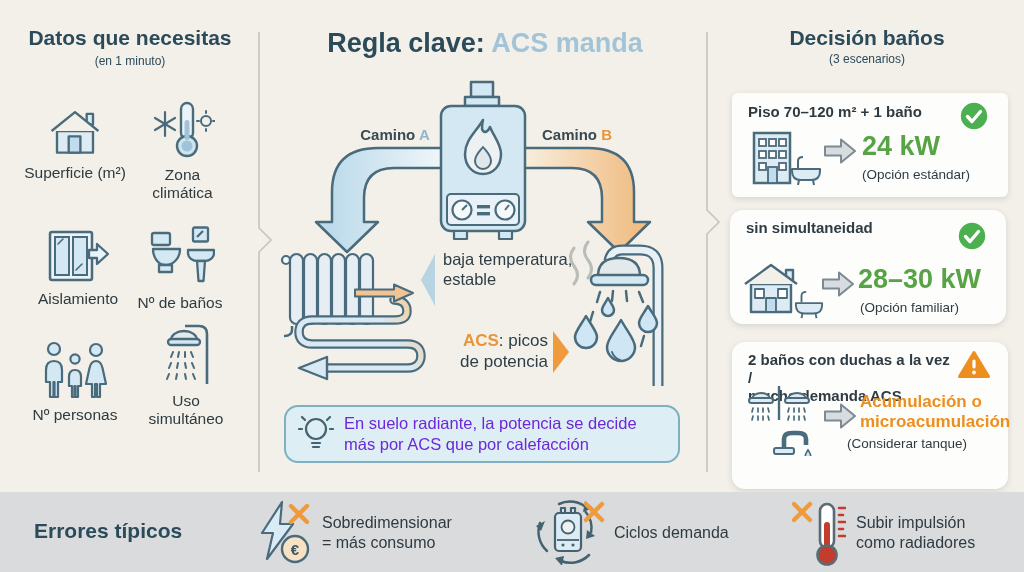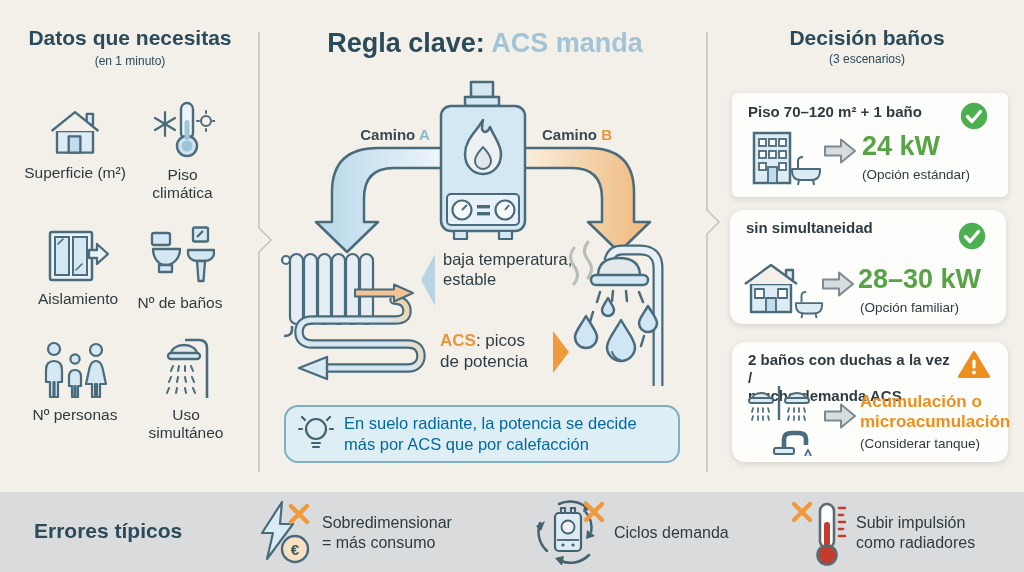--- a/index.html
+++ b/index.html
@@ -17,21 +17,21 @@
   .big-title .accent{color:var(--accent-blue,#a3c3d6);}
   .item-label{font-size:15.5px;font-weight:500;line-height:1.15;text-align:center;margin-top:6px;color:#2e3b41;}
   .camino{font-size:15px;font-weight:700;color:#3a4a52;white-space:nowrap;}
   .camino .la{color:#8db7cc;} .camino .lb{color:var(--accent-orange,#e8953a);}
   .heat-label{font-size:16px;font-weight:700;color:var(--label-blue,#7fb2ca);}
   .heat-line{font-size:16.5px;font-weight:500;line-height:1.22;color:#2f3e46;}
   .acs-line{font-size:17px;font-weight:500;line-height:1.25;color:#2f3e46;white-space:nowrap;}
   .acs-line .acs{color:var(--accent-orange,#e8953a);font-weight:700;}
   .note-box{background:var(--note-bg,#ddeef5);border:2px solid var(--note-border,#7fafc2);border-radius:14px;
     display:flex;align-items:center;box-sizing:border-box;padding:6px 10px 6px 12px;}
-  .note-text{font-size:16.5px;font-weight:500;line-height:1.28;color:#0369a1;margin-left:10px;}
+  .note-text{font-size:16.5px;font-weight:500;line-height:1.28;color:#6d28d9;margin-left:10px;}
   .card{background:var(--card-bg,#fdfdfc);border-radius:13px;box-shadow:0 2px 6px rgba(90,90,80,.18);}
   .card-title{font-size:15px;font-weight:700;line-height:1.2;color:#2f3b42;}
   .kw{font-size:27px;font-weight:700;color:var(--green,#57a345);white-space:nowrap;}
   .card-note{font-size:13.5px;font-weight:500;color:#2f3b42;white-space:nowrap;}
   .warn-value{font-size:17px;font-weight:700;line-height:1.2;color:var(--warning-orange,#e8902d);white-space:nowrap;}
   .footer-bar{position:absolute;left:0;top:492px;width:1024px;height:80px;background:var(--footer-bg,#d9dbdd);}
   .footer-title{font-size:21px;font-weight:700;color:var(--heading,#2b4a5a);white-space:nowrap;}
   .footer-label{font-size:16px;font-weight:500;line-height:1.22;color:#2f3b42;white-space:nowrap;}
   svg{display:block;}
 </style>
@@ -72,21 +72,21 @@
       <rect x="33.5" y="20" width="5" height="20" rx="2.5" fill="#9fc4da"></rect>
       <circle cx="36" cy="46" r="5.5" fill="#9fc4da"></circle>
       <g stroke="#4a6b7c" stroke-width="2" stroke-linecap="round">
         <circle cx="55" cy="21" r="5" fill="none"></circle>
         <line x1="55" y1="11" x2="55" y2="13"></line>
           <line x1="55" y1="29" x2="55" y2="31"></line>
         <line x1="46" y1="21" x2="48" y2="21"></line>
           <line x1="62" y1="21" x2="64" y2="21"></line>
       </g>
     </svg>
-    <div class="item-label" style="width:92px;margin-left:auto;margin-right:auto;">Piso climática</div>
+    <div class="item-label" style="width:92px;margin-left:auto;margin-right:auto;">Zona climática</div>
   </div>
 
   <div class="abs" style="left:18px;top:228px;width:120px;">
     <svg width="62" height="56" viewBox="0 0 62 56" style="margin:0 auto;">
       <rect x="3" y="4" width="42" height="48" rx="2" fill="#e9f3f8" stroke="#4a6b7c" stroke-width="2.5"></rect>
       <rect x="8" y="9" width="14" height="38" fill="#d3e8f3" stroke="#4a6b7c" stroke-width="2"></rect>
       <rect x="26" y="9" width="14" height="38" fill="#d3e8f3" stroke="#4a6b7c" stroke-width="2"></rect>
       <g stroke="#4a6b7c" stroke-width="1.6" stroke-linecap="round">
         <line x1="11" y1="16" x2="16" y2="11"></line>
           <line x1="29" y1="42" x2="35" y2="36"></line>
@@ -118,21 +118,21 @@
         <path d="M7,42 v-12 q0,-9 8,-9 q8,0 8,9 v12 h-4 v15 h-3.5 v-15 h-1 v15 h-3.5 v-15 z"></path>
         <circle cx="36" cy="19" r="4.6"></circle>
         <path d="M30,46 v-9 q0,-7 6,-7 q6,0 6,7 v9 h-3 v11 h-2.5 v-11 h-1 v11 h-2.5 v-11 z"></path>
         <circle cx="57" cy="10" r="6"></circle>
         <path d="M47,44 l3.5,-16 q1.5,-7 6.5,-7 q5,0 6.5,7 l3.5,16 h-6 v13 h-3 v-13 h-2 v13 h-3 v-13 z"></path>
       </g>
     </svg>
     <div class="item-label">Nº personas</div>
   </div>
 
-  <div class="abs" style="left:128px;top:334px;width:116px;">
+  <div class="abs" style="left:128px;top:320px;width:116px;">
     <svg width="58" height="66" viewBox="0 0 58 66" style="margin:0 auto;">
       <path d="M50,64 V14 q0,-8 -8,-8 H28" fill="none" stroke="#4a6b7c" stroke-width="2.6"></path>
       <path d="M14,20 a13,9 0 0 1 26,0 z" fill="#e4e9ec" stroke="#4a6b7c" stroke-width="2.3"></path>
       <rect x="11" y="19" width="32" height="6" rx="3" fill="#d3e8f3" stroke="#4a6b7c" stroke-width="2.3"></rect>
       <g stroke="#4a6b7c" stroke-width="2" stroke-linecap="round">
         <line x1="16" y1="32" x2="14" y2="37"></line>
           <line x1="22" y1="32" x2="21" y2="37"></line>
           <line x1="28" y1="32" x2="28" y2="37"></line>
           <line x1="34" y1="32" x2="36" y2="37"></line>
         <line x1="14" y1="43" x2="12" y2="48"></line>
@@ -228,21 +228,21 @@
   </svg>
 
   <svg class="abs" style="left:421px;top:254px;" width="15" height="52" viewBox="0 0 15 52">
     <polygon points="14,0 14,52 0,26" fill="#b8d4e3"></polygon>
   </svg>
   <div class="abs" style="left:443px;top:249px;width:160px;">
     <div class="heat-line">baja temperatura,</div>
     <div class="heat-line">estable</div>
   </div>
 
-  <div class="abs" style="left:440px;top:330px;width:108px;">
+  <div class="abs" style="left:440px;top:330px;width:108px;text-align:right;">
     <div class="acs-line">
       <span class="acs">ACS</span><span>: picos</span>
     </div>
     <div class="acs-line">de potencia</div>
   </div>
   <svg class="abs" style="left:553px;top:331px;" width="16" height="42" viewBox="0 0 16 42">
     <polygon points="0,0 16,21 0,42" fill="#ef9a3d"></polygon>
   </svg>
 
   <svg class="abs" style="left:560px;top:234px;" width="115" height="158" viewBox="0 0 115 158">
@@ -352,21 +352,21 @@
       <line x1="9" y1="25" x2="8" y2="30" stroke="#4a6b7c" stroke-width="2"></line>
       <line x1="23" y1="25" x2="24" y2="30" stroke="#4a6b7c" stroke-width="2"></line>
     </svg>
     <svg class="abs" style="left:92px;top:60px;" width="32" height="28" viewBox="0 0 32 28">
       <path d="M1,9.5 H17 V2.5 L31,14 L17,25.5 V18.5 H1 Z" fill="#d6dcdf" stroke="#7d8a92" stroke-width="2" stroke-linejoin="round"></path>
     </svg>
     <div class="abs kw" style="left:128px;top:54px;">28–30 kW</div>
     <div class="abs card-note" style="left:130px;top:90px;">(Opción familiar)</div>
   </div>
 
-  <div class="abs card" style="left:732px;top:342px;width:276px;height:120px;">
+  <div class="abs card" style="left:732px;top:342px;width:276px;height:147px;">
     <div class="abs card-title" style="left:16px;top:9px;width:208px;">
       <div>2 baños con duchas a la vez /</div>
       <div>mucha demanda ACS</div>
     </div>
     <svg class="abs" style="left:226px;top:8px;" width="32" height="29" viewBox="0 0 32 29">
       <path d="M16,2.5 L30.5,26.5 H1.5 Z" fill="#ec8f1f" stroke="#ec8f1f" stroke-width="3" stroke-linejoin="round"></path>
       <rect x="14.4" y="9.5" width="3.2" height="9" rx="1.6" fill="#fff"></rect>
       <circle cx="16" cy="22.5" r="1.9" fill="#fff"></circle>
     </svg>
     <svg class="abs" style="left:14px;top:44px;" width="66" height="44" viewBox="0 0 66 44">
@@ -401,21 +401,21 @@
       <path d="M12,22 V13 q0,-6 8,-6 h6 q8,0 8,6 v6" fill="none" stroke="#4a6b7c" stroke-width="4.6"></path>
       <path d="M36,24 c1.6,2.7 2.6,4 2.6,5.4 a2.8,2.8 0 1 1 -5.2,0 C33.4,28 34.4,26.7 36,24 Z" fill="#cfe6f5" stroke="#4a6b7c" stroke-width="1.6"></path>
     </svg>
     <svg class="abs" style="left:92px;top:60px;" width="32" height="28" viewBox="0 0 32 28">
       <path d="M1,9.5 H17 V2.5 L31,14 L17,25.5 V18.5 H1 Z" fill="#d6dcdf" stroke="#7d8a92" stroke-width="2" stroke-linejoin="round"></path>
     </svg>
     <div class="abs warn-value" style="left:128px;top:50px;">
       <div>Acumulación o</div>
       <div>microacumulación</div>
     </div>
-    <div class="abs card-note" style="left:128px;top:94px;text-align:right;">(Considerar tanque)</div>
+    <div class="abs card-note" style="left:115px;top:94px;text-align:right;">(Considerar tanque)</div>
   </div>
 
   <div class="footer-bar">
     <div class="abs footer-title" style="left:34px;top:27px;">Errores típicos</div>
 
     <svg class="abs" style="left:256px;top:9px;" width="42" height="62" viewBox="0 0 42 62">
       <polygon points="26,1 6,32 17,32 11,58 37,23 24,23" fill="#d9ecf6" stroke="#4a6b7c" stroke-width="2.2" stroke-linejoin="round"></polygon>
     </svg>
     <svg class="abs" style="left:288px;top:11px;" width="22" height="22" viewBox="0 0 22 22">
       <path d="M3,3 L19,19 M19,3 L3,19" stroke="#ef9a3d" stroke-width="4.4" stroke-linecap="round"></path>

